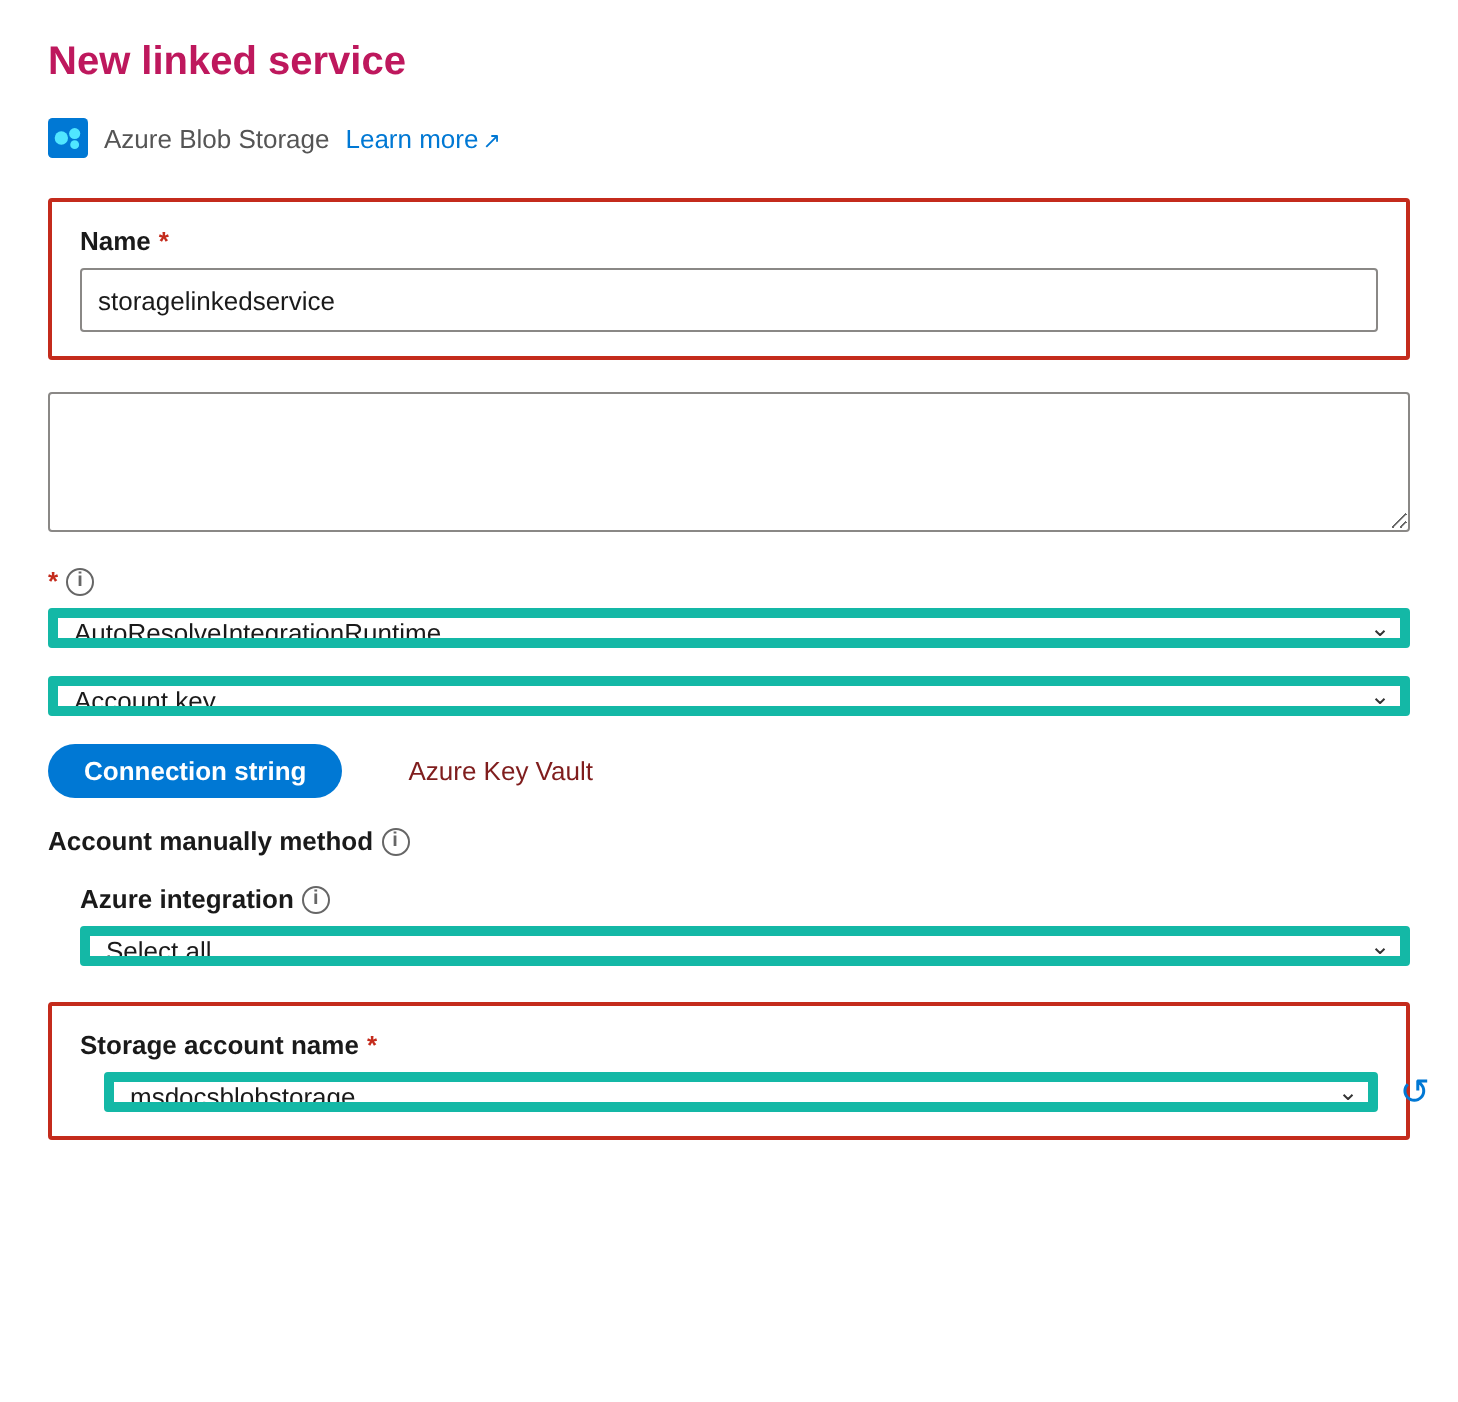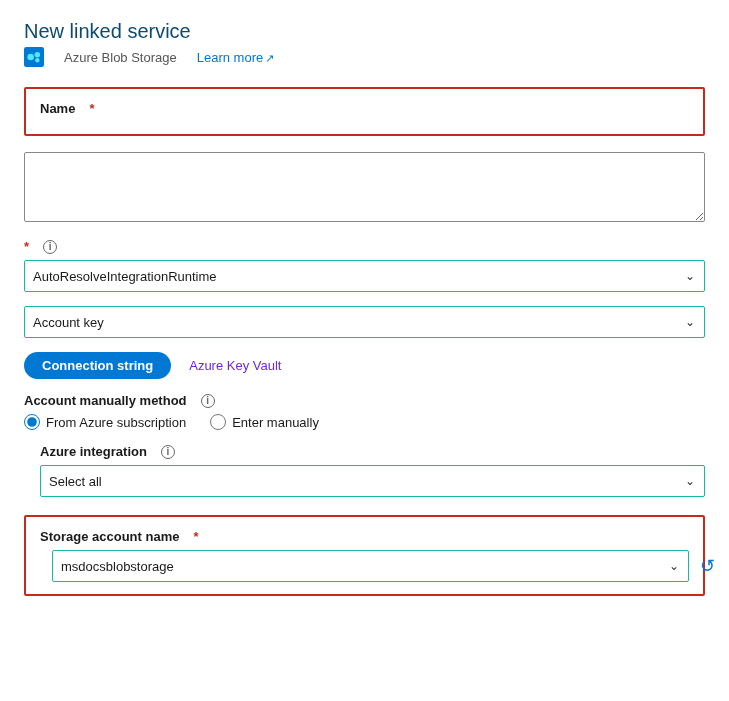--- a/index.html
+++ b/index.html
@@ -7,28 +7,28 @@
       font-family: 'Segoe UI', Tahoma, Geneva, Verdana, sans-serif;
       font-size: 13px;
       background: #fff;
       color: #333;
       padding: 20px 24px;
       width: 729px;
       min-height: 701px;
     }
     .page-title {
       font-size: 20px;
-      font-weight: 400;
-      color: #0c4a6e;
-      margin-bottom: 4px;
+      font-weight: 700;
+      color: #be185d;
+      margin-bottom: 16px;
     }
     .subtitle-row {
       display: flex;
       align-items: center;
-      gap: 20px;
+      gap: 8px;
       margin-bottom: 20px;
     }
     .azure-icon {
       width: 20px;
       height: 20px;
       flex-shrink: 0;
     }
     .subtitle-text {
       font-size: 13px;
       color: #555;
@@ -52,21 +52,21 @@
       margin-bottom: 16px;
     }
 
     .field-label {
       font-size: 13px;
       font-weight: 600;
       margin-bottom: 6px;
       color: #1a1a1a;
       display: flex;
       align-items: center;
-      gap: 14px;
+      gap: 4px;
     }
     .required-star {
       color: #c42b1c;
       font-weight: 700;
     }
     .info-icon {
       display: inline-flex;
       align-items: center;
       justify-content: center;
       width: 14px;
@@ -100,22 +100,22 @@
       color: #1a1a1a;
       resize: vertical;
       outline: none;
     }
     .select-wrapper {
       position: relative;
       width: 100%;
     }
     .select-input {
       width: 100%;
-      height: 32px;
-      border: 1px solid #14b8a6;
+      height: 20px;
+      border: 5px solid #14b8a6;
       border-radius: 2px;
       padding: 0 30px 0 8px;
       font-size: 13px;
       color: #1a1a1a;
       appearance: none;
       background: #fff;
       cursor: pointer;
       outline: none;
     }
     .chevron-down {
@@ -130,35 +130,35 @@
 
     .field-row {
       margin-bottom: 14px;
     }
 
     
     .connection-tabs {
       display: flex;
       align-items: center;
       margin-bottom: 14px;
-      gap: 0;
+      gap: 15px;
     }
     .conn-tab-active {
       background: #0078d4;
       color: #fff;
       border: none;
       border-radius: 16px;
       padding: 6px 18px;
       font-size: 13px;
       font-weight: 600;
       cursor: pointer;
     }
     .conn-tab-inactive {
       background: transparent;
-      color: #6d28d9;
+      color: #7f1d1d;
       border: none;
       border-radius: 16px;
       padding: 6px 18px;
       font-size: 13px;
       cursor: pointer;
     }
 
     
     .radio-group {
       display: flex;
@@ -216,20 +216,21 @@
   <a class="learn-more">
     <span>Learn more</span><span class="external-icon">↗</span>
   </a>
 </div>
 
 <div class="form-section">
   <div class="field-label">
     <span>Name</span>
     <span class="required-star">*</span>
   </div>
+  <input class="text-input" type="text" value="storagelinkedservice" style="">
 </div>
 
 <div class="field-row">
   <textarea class="textarea-input" style=""></textarea>
 </div>
 
 <div class="field-row">
   <div class="field-label">
     <span class="required-star">*</span>
     <span class="info-icon">i</span>
@@ -253,30 +254,20 @@
 
 <div class="connection-tabs">
   <button class="conn-tab-active">Connection string</button>
   <button class="conn-tab-inactive">Azure Key Vault</button>
 </div>
 
 <div class="field-row">
   <div class="field-label">
     <span>Account manually method</span>
     <span class="info-icon">i</span>
-  </div>
-  <div class="radio-group">
-    <label class="radio-option">
-      <input type="radio" class="radio-input" name="accountSelection" checked="" style="">
-      <span class="radio-label">From Azure subscription</span>
-    </label>
-    <label class="radio-option">
-      <input type="radio" class="radio-input" name="accountSelection" style="">
-      <span class="radio-label">Enter manually</span>
-    </label>
   </div>
 </div>
 
 <div class="field-row" style="padding-left: 16px;">
   <div class="field-label">
     <span>Azure integration</span>
     <span class="info-icon">i</span>
   </div>
   <div class="select-wrapper">
     <select class="select-input">

